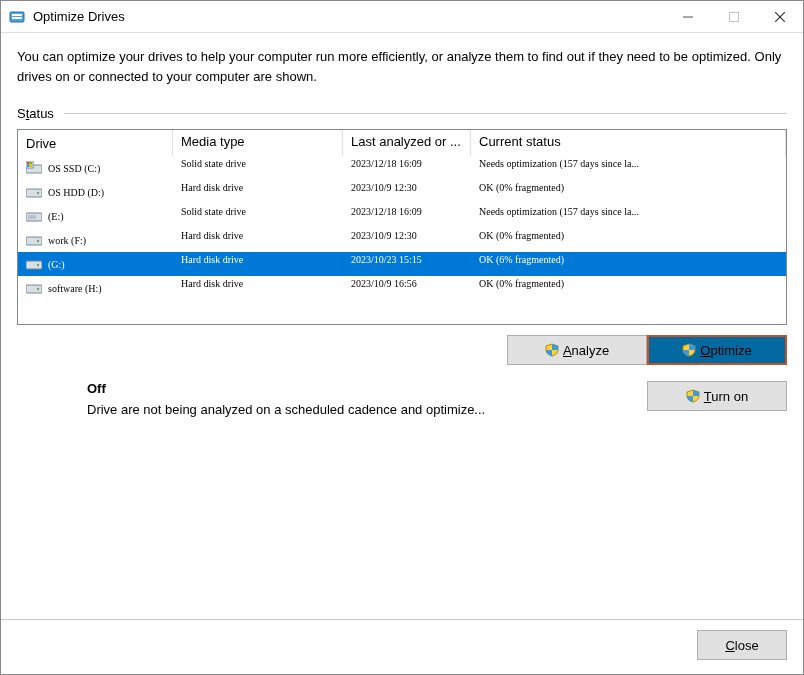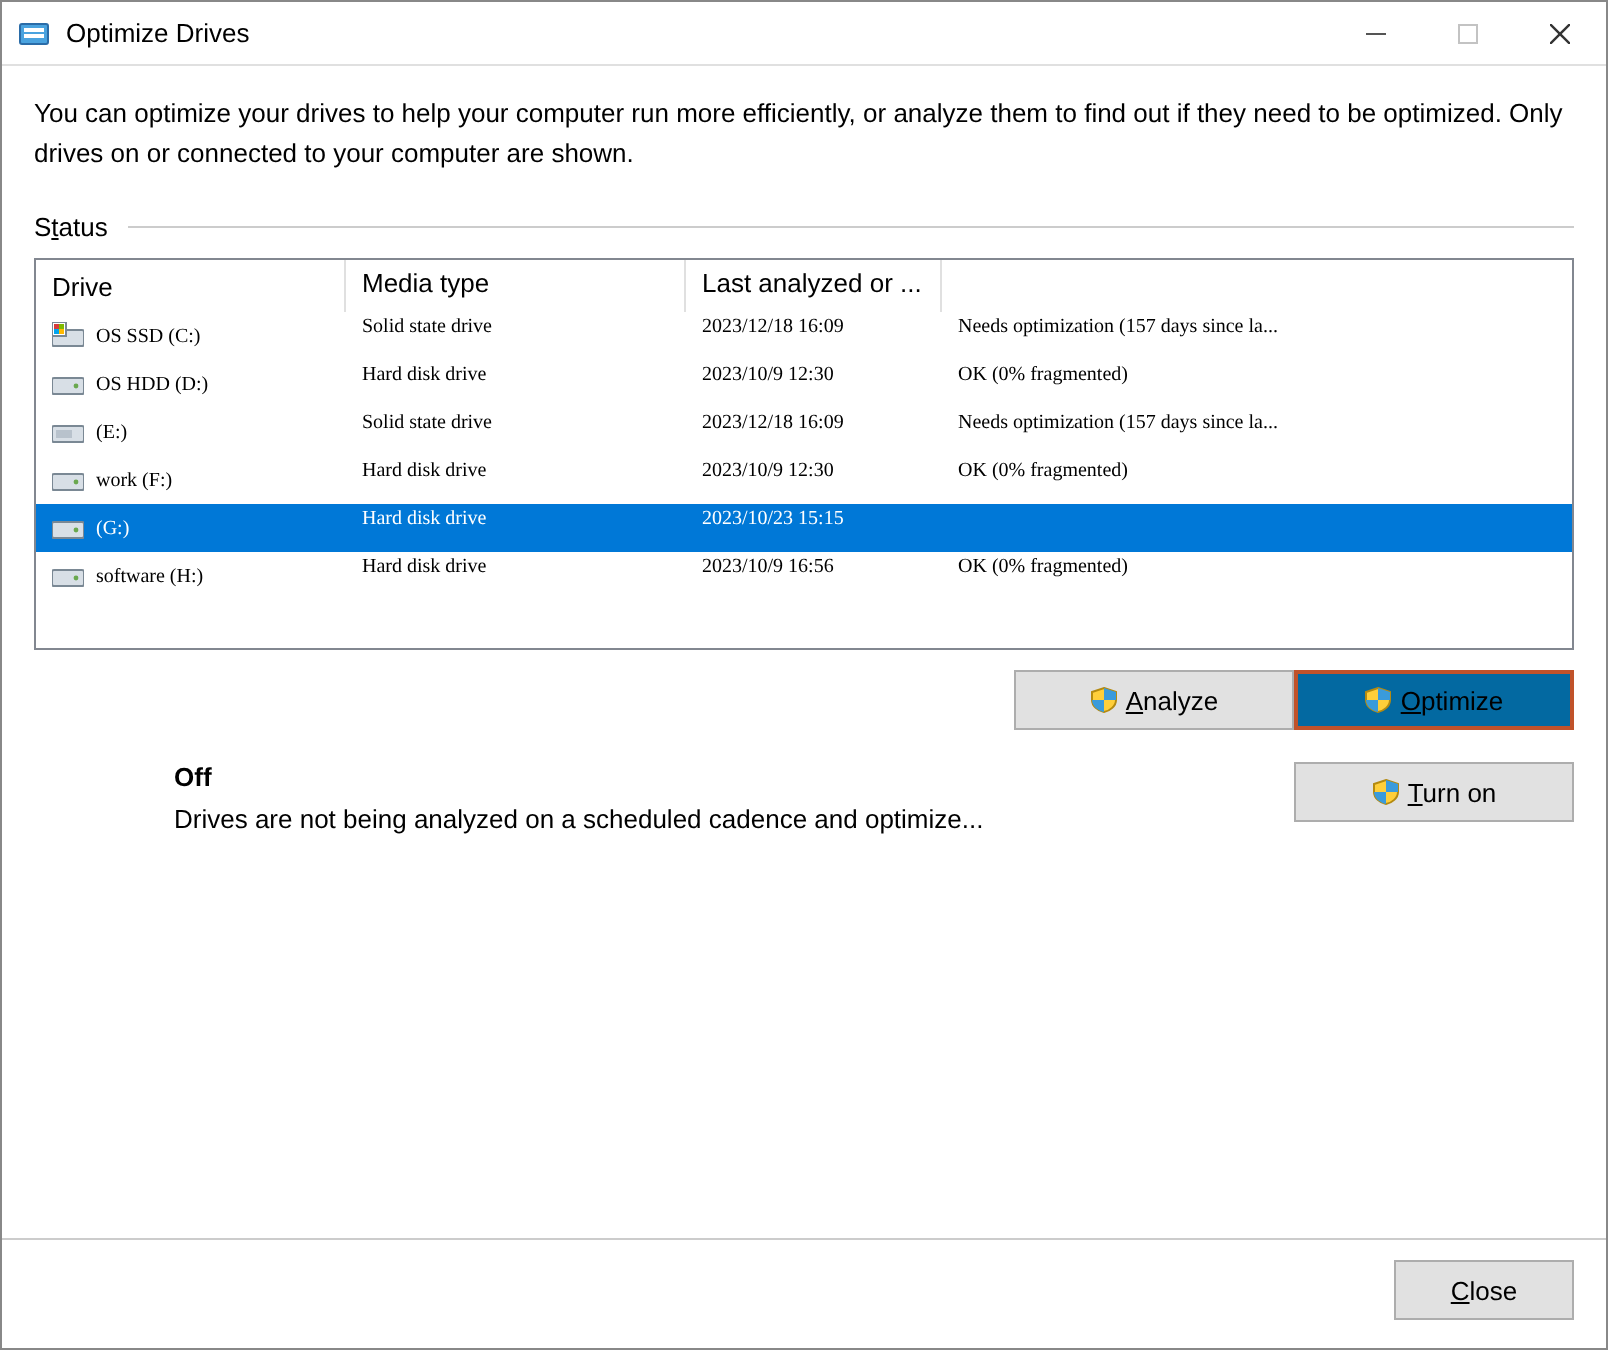--- a/index.html
+++ b/index.html
@@ -106,20 +106,21 @@
     <div class="section-label">
       <span><span>S</span><span class="underline">t</span><span>atus</span></span>
       <div class="line"></div>
     </div>
 
     <div class="drive-list">
       <div class="drive-header">
         <div class="col col-drive">Drive</div>
         <div class="col col-media">Media type</div>
         <div class="col col-last">Last analyzed or ...</div>
+        <div class="col col-status">Current status</div>
       </div>
       <div id="drive-rows">
           <div class="drive-row">
             <div class="col col-drive">
               <span class="drive-icon"><svg viewBox="0 0 16 14">
                   <rect x="0" y="4" width="16" height="8" rx="1" fill="#d8dfe6" stroke="#7a8894"></rect>
                   <rect x="0" y="0" width="7" height="7" fill="#fff" stroke="#7a8894"></rect>
                   <rect x="1" y="1" width="2.5" height="2.5" fill="#d83b3b"></rect>
                   <rect x="3.5" y="1" width="2.5" height="2.5" fill="#7fba00"></rect>
                   <rect x="1" y="3.5" width="2.5" height="2.5" fill="#00a4ef"></rect>
@@ -170,20 +171,21 @@
           <div class="drive-row selected">
             <div class="col col-drive">
               <span class="drive-icon"><svg viewBox="0 0 16 14">
                   <rect x="0" y="4" width="16" height="8" rx="1" fill="#d8dfe6" stroke="#7a8894"></rect>
                   <circle cx="12" cy="8" r="1.2" fill="#6aa84f"></circle>
                 </svg></span>
               <span>(G:)</span>
             </div>
             <div class="col col-media">Hard disk drive</div>
             <div class="col col-last">2023/10/23 15:15</div>
+            <div class="col col-status">OK (6% fragmented)</div>
           </div>
           <div class="drive-row">
             <div class="col col-drive">
               <span class="drive-icon"><svg viewBox="0 0 16 14">
                   <rect x="0" y="4" width="16" height="8" rx="1" fill="#d8dfe6" stroke="#7a8894"></rect>
                   <circle cx="12" cy="8" r="1.2" fill="#6aa84f"></circle>
                 </svg></span>
               <span>software (H:)</span>
             </div>
             <div class="col col-media">Hard disk drive</div>
@@ -213,21 +215,21 @@
             </svg>
         </span>
         <span><span class="u">O</span><span>ptimize</span></span>
       </button>
     </div>
 
 
     <div class="sched-body">
       <div class="sched-text">
         <div class="sched-state">Off</div>
-        <div class="sched-desc">Drives are not being analyzed on a scheduled cadence and optimize...</div>
+        <div class="sched-desc">Drive are not being analyzed on a scheduled cadence and optimize...</div>
       </div>
       <div>
         <button class="btn">
           <span class="shield-icon">
             <svg viewBox="0 0 14 14">
                 <path d="M7 1 L13 3 V7 C13 10 10 12.5 7 13 C4 12.5 1 10 1 7 V3 Z" fill="#ffcf3a" stroke="#b48a10"></path>
                 <path d="M7 1 L13 3 V7 L7 7 Z" fill="#3a9bdc"></path>
                 <path d="M7 7 L7 13 C4 12.5 1 10 1 7 Z" fill="#3a9bdc"></path>
               </svg>
           </span>

